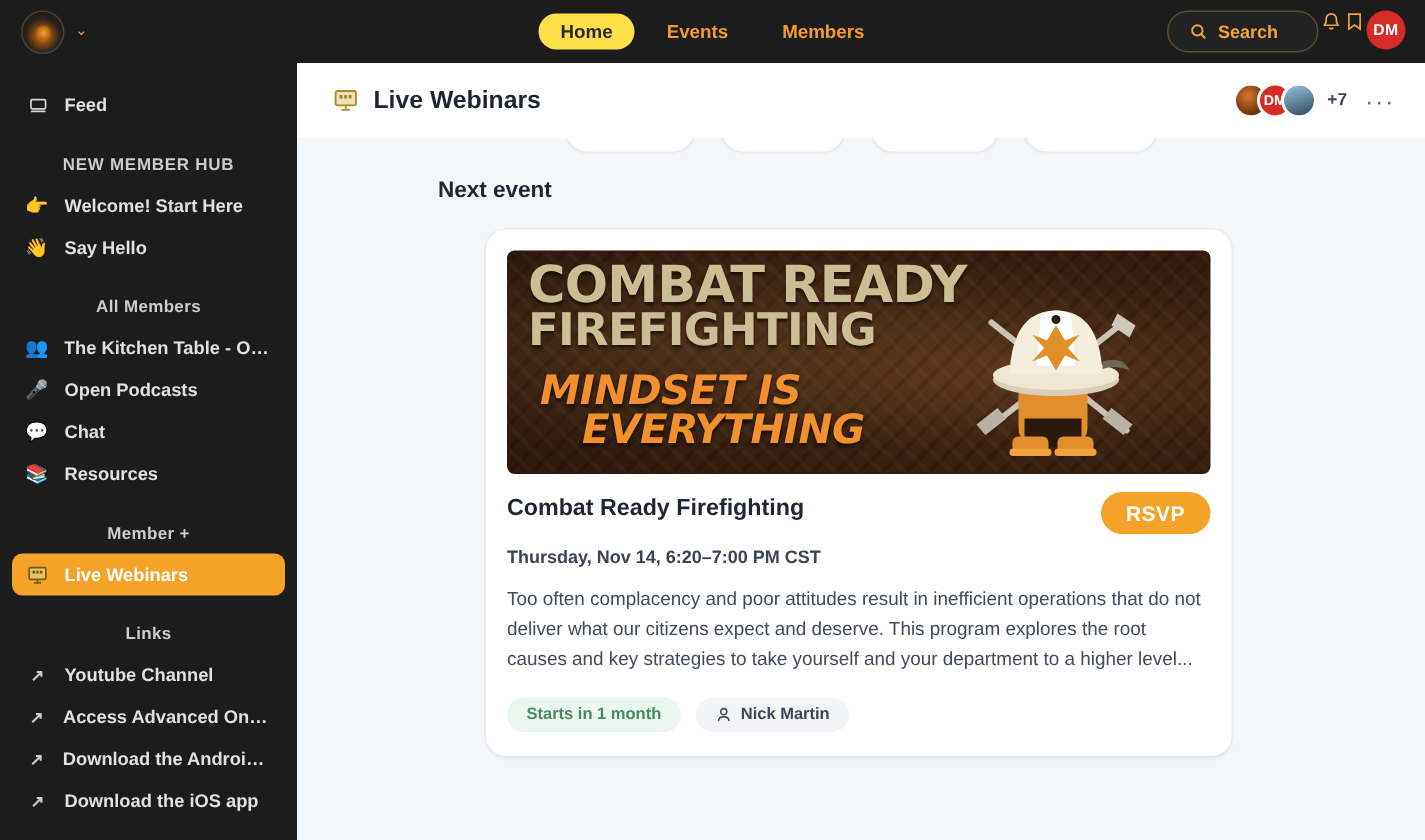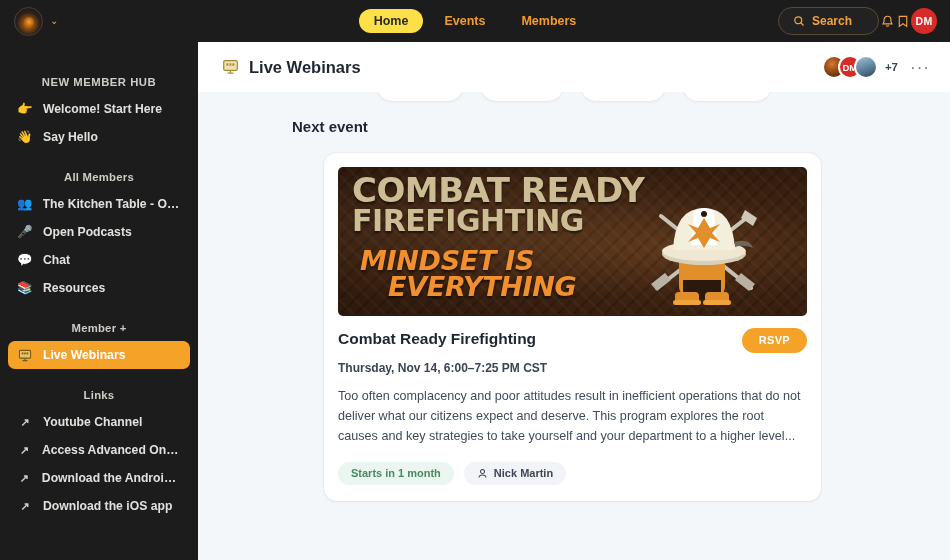--- a/index.html
+++ b/index.html
@@ -37,21 +37,21 @@
     display: flex; align-items: center; justify-content: center; gap: 6px;
   }
   .nav-pill {
     font-size: 12.5px; font-weight: 600; color: #f29b2e;
     padding: 6px 15px; border-radius: 20px; line-height: 1;
     white-space: nowrap;
   }
   .nav-pill.active { background: #fde047; color: #2a2a2a; }
 
   .topbar-right {
-    margin-left: auto; display: flex; align-items: center; gap: 1px;
+    margin-left: auto; display: flex; align-items: flex-start; gap: 1px;
     padding-right: 13px; position: relative; z-index: 6;
   }
   .search-pill {
     display: flex; align-items: center; gap: 7px;
     border: 1px solid #5a4a32; border-radius: 18px;
     padding: 6px 26px 6px 14px; color: #f0a33c; font-size: 12px; font-weight: 600;
     background: #222222;
   }
   .ic { display: inline-flex; align-items: center; justify-content: center; }
   .ic svg { display: block; }
@@ -173,21 +173,21 @@
   }
   .bn-mindset .m2 { display: block; padding-left: 28px; }
   .bn-art { position: absolute; right: 44px; bottom: 4px; z-index: 4; }
 
   .card-title {
     font-size: 15.5px; font-weight: 700; color: #1f2533; padding: 14px 0 0 0;
   }
   .card-head-row { display: flex; align-items: flex-start; }
   .rsvp {
     margin-left: auto; margin-top: 12px;
-    background: #f5a229; color: #fff; font-size: 11px; font-weight: 700;
+    background: #f5a229; color: #fff; font-size: 14px; font-weight: 700;
     padding: 7px 17px; border-radius: 16px; letter-spacing: .3px; line-height: 1;
   }
   .card-date { font-size: 12px; font-weight: 700; color: #3b4455; padding-top: 8px; }
   .card-desc {
     font-size: 12.6px; line-height: 1.58; color: #414b5c; padding-top: 12px; width: 466px;
   }
   .pill-row { display: flex; gap: 10px; padding: 15px 0 16px 0; }
   .pill {
     display: flex; align-items: center; gap: 6px;
     font-size: 11px; font-weight: 600; border-radius: 14px; padding: 6px 13px; line-height: 1;
@@ -235,20 +235,29 @@
         </svg>
       </span>
       <div class="avatar-dm">DM</div>
     </div>
   </div>
 
   <div class="body">
 
     <div class="sidebar">
 
+      <div class="side-item">
+        <span class="ic" style="width:16px">
+          <svg width="13" height="13" viewBox="0 0 16 16" fill="none" stroke="#d8d4cf" stroke-width="1.4">
+            <rect x="2" y="3" width="12" height="7.5" rx="1.2"></rect>
+              <path d="M2 12.6h12"></path>
+          </svg>
+        </span>
+        <span class="side-label">Feed</span>
+      </div>
 
       <div class="side-head caps">NEW MEMBER HUB</div>
       <div class="side-item">
         <span class="emoji-ic">👉</span>
         <span class="side-label">Welcome! Start Here</span>
       </div>
       <div class="side-item">
         <span class="emoji-ic">👋</span>
         <span class="side-label">Say Hello</span>
       </div>
@@ -386,21 +395,21 @@
                   <path d="M90 62 q14 -4 18 6 q-9 -4 -18 -1z" fill="#6f675a"></path>
                 </svg>
               </div>
             </div>
 
             <div class="card-head-row">
               <div class="card-title">Combat Ready Firefighting</div>
               <div class="rsvp">RSVP</div>
             </div>
 
-            <div class="card-date">Thursday, Nov 14, 6:00–7:25 PM CST</div>
+            <div class="card-date">Thursday, Nov 14, 6:20–7:00 PM CST</div>
 
             <div class="card-desc">Too often complacency and poor attitudes result in inefficient operations that do not deliver what our citizens expect and deserve. This program explores the root causes and key strategies to take yourself and your department to a higher level...</div>
 
             <div class="pill-row">
               <div class="pill pill-green">Starts in 1 month</div>
               <div class="pill pill-gray">
                 <span class="ic">
                   <svg width="11" height="11" viewBox="0 0 14 14" fill="none" stroke="#3e4758" stroke-width="1.3">
                     <circle cx="7" cy="4.4" r="2.6"></circle>
                       <path d="M2.6 12.2q0-3.4 4.4-3.4t4.4 3.4"></path>

